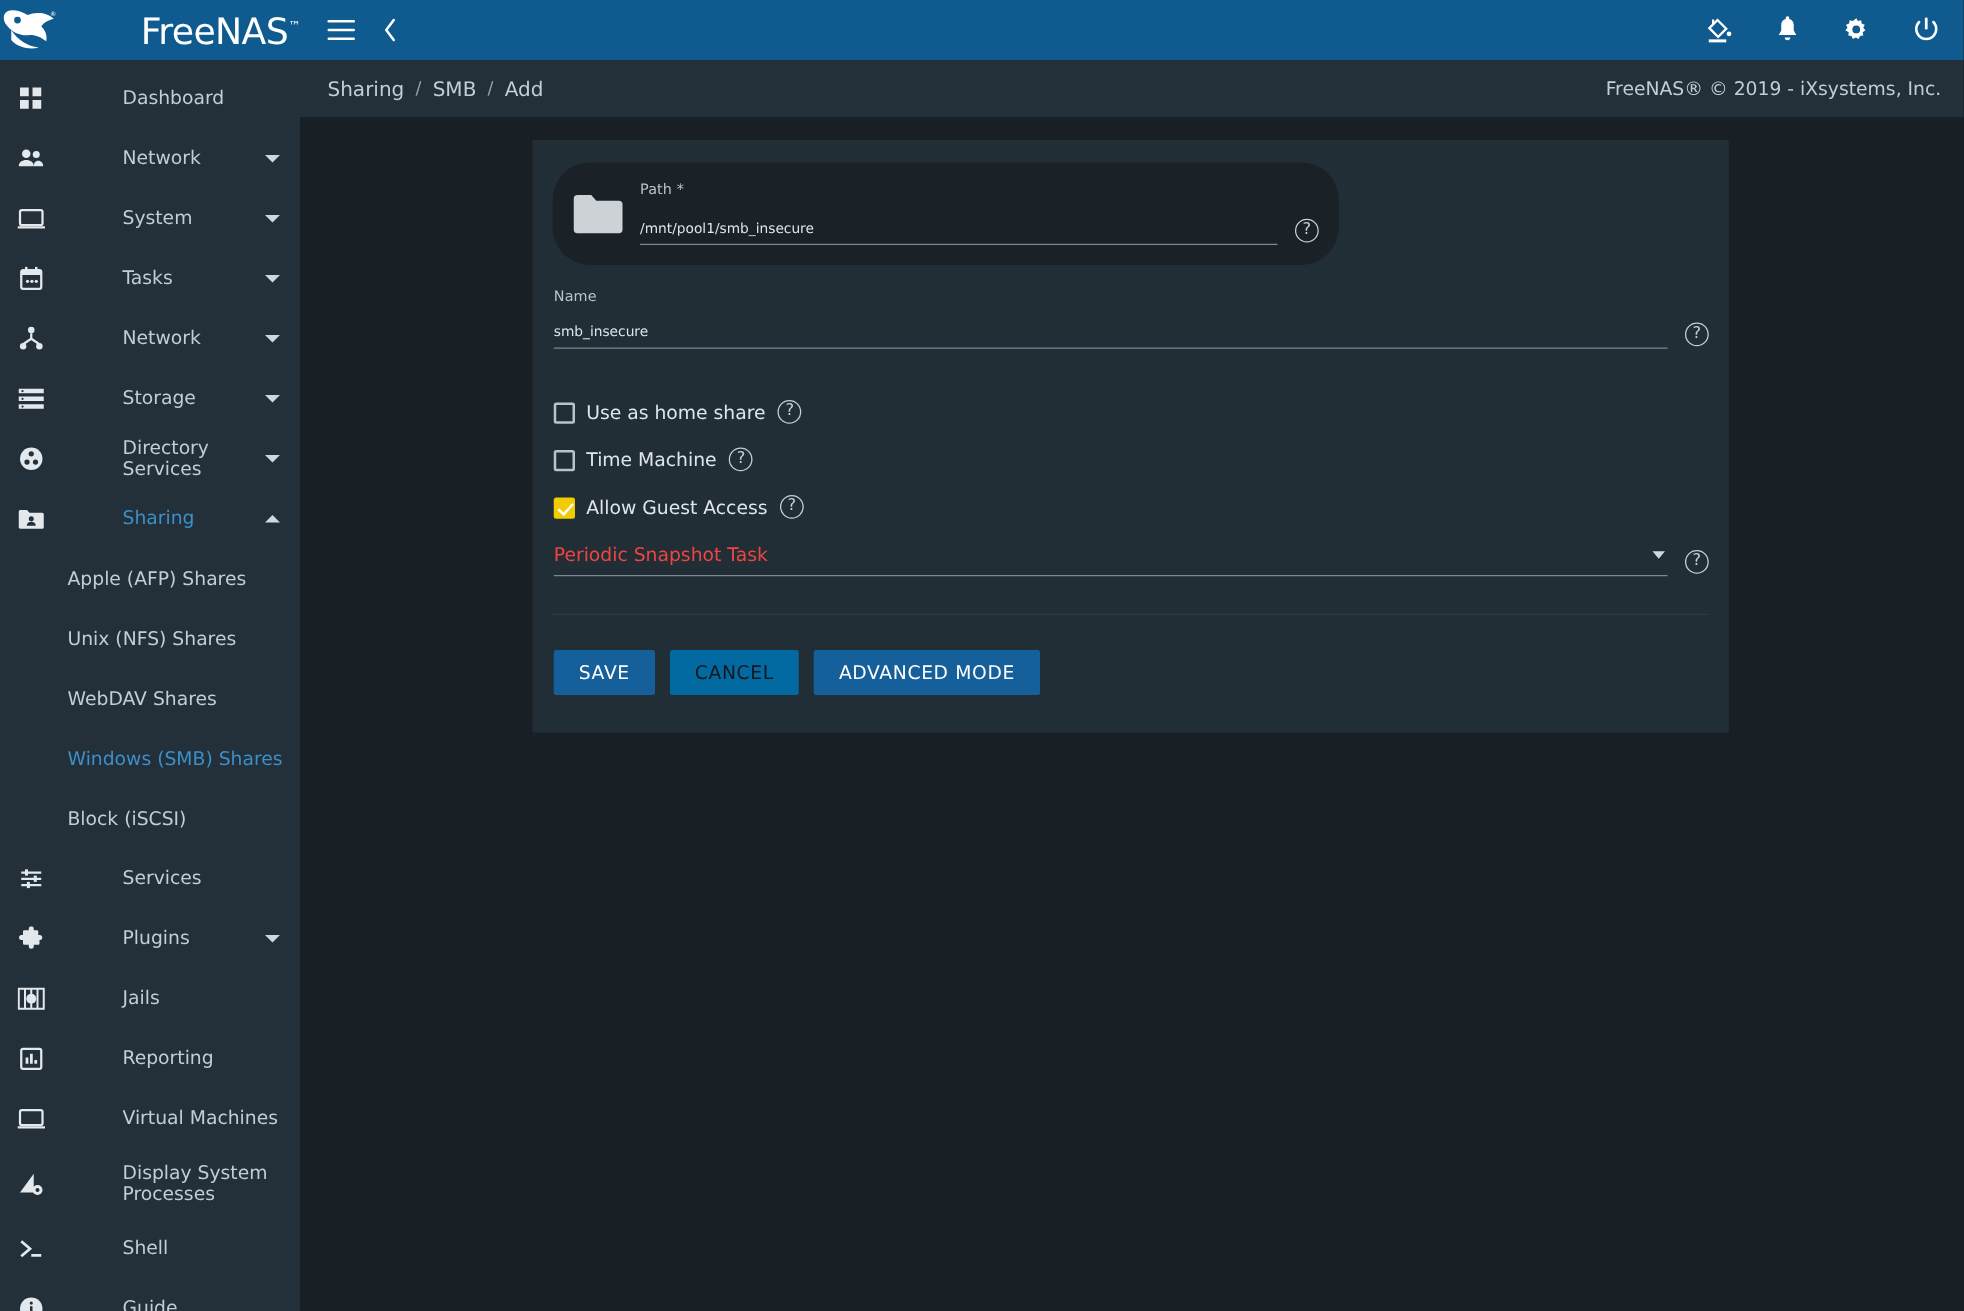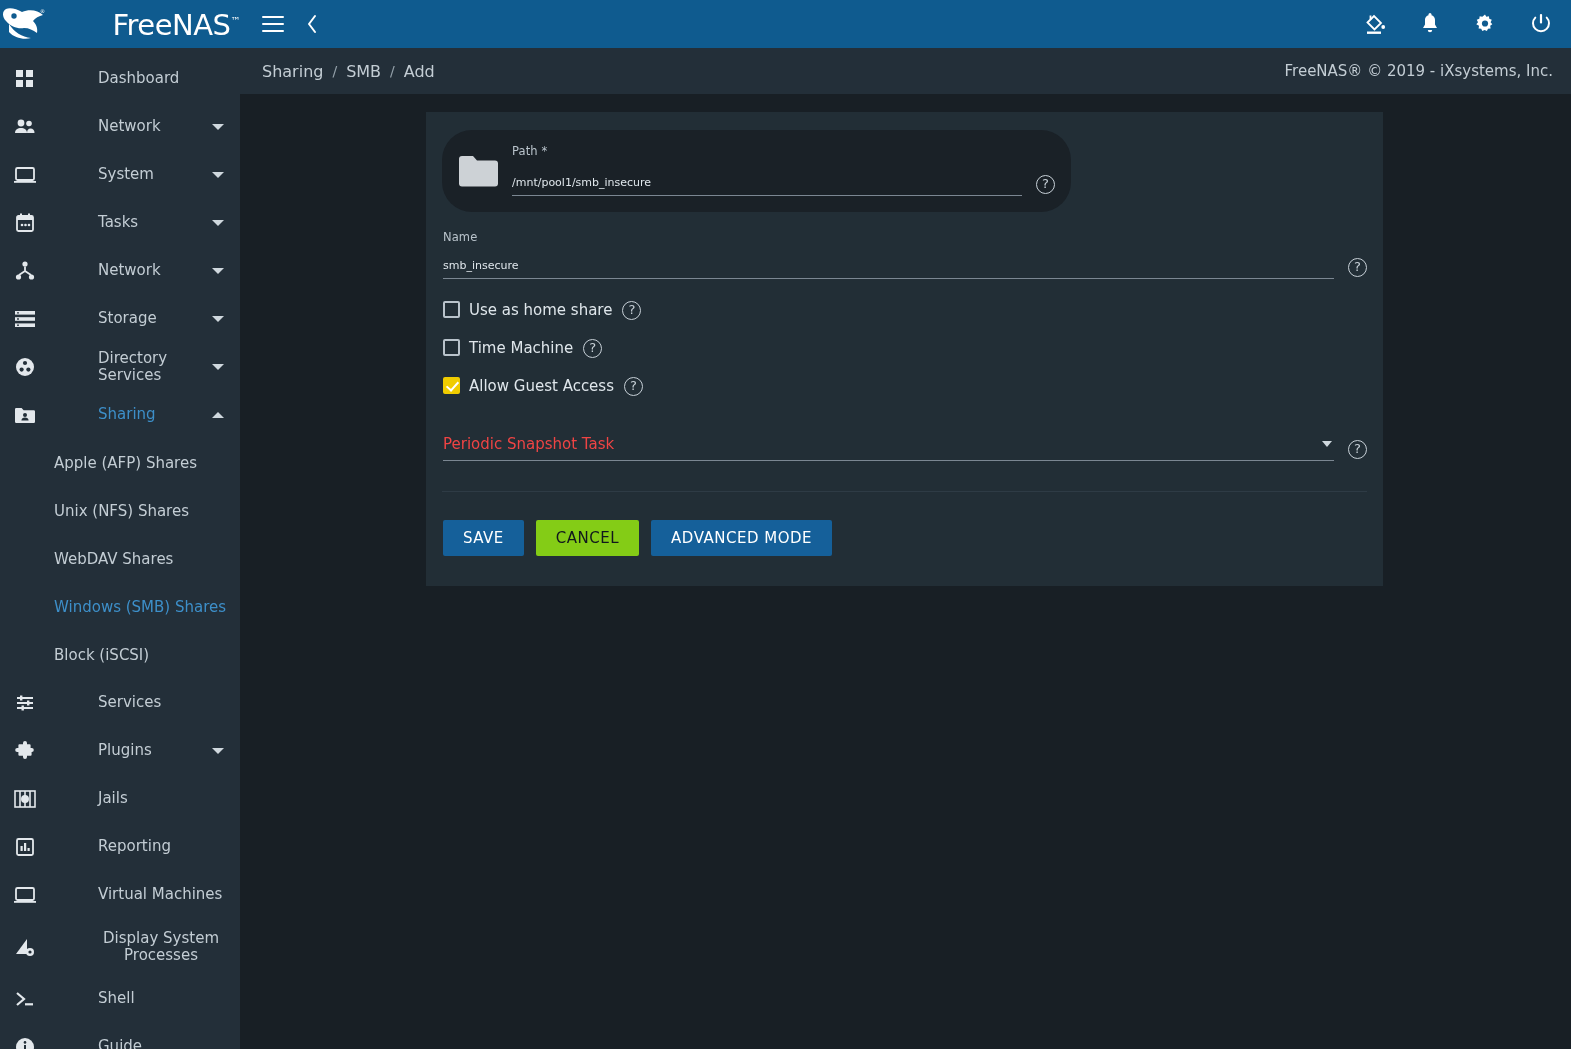--- a/index.html
+++ b/index.html
@@ -37,21 +37,21 @@
     height: 48px; padding: 0 16px 0 10px;
     color: #c3cdd4; font-size: 15px;
     cursor: pointer; position: relative;
   }
   .nav-item .ico {
     width: 30px; min-width: 30px; height: 24px;
     display: flex; align-items: center; justify-content: center;
     margin-right: 14px; color: #e3e8ec;
   }
   .nav-item .lbl { flex: 1; line-height: 1.15; margin-left: 44px; }
-  .nav-item.two-line { height: 56px; text-align: center; }
+  .nav-item.two-line { height: 56px; }
   .nav-item.active .lbl { color: #3d8fc9; }
   .nav-item .caret {
     width: 0; height: 0; margin-left: auto;
     border-left: 6px solid transparent;
     border-right: 6px solid transparent;
     border-top: 6px solid #cfd8de;
   }
   .nav-item .caret.up {
     border-top: none; border-bottom: 6px solid #cfd8de;
   }
@@ -122,21 +122,21 @@
     border: 1.6px solid #c7d0d7; color: #c7d0d7;
     font-size: 13px; line-height: 16px; text-align: center;
     margin-left: 14px; margin-bottom: 2px; cursor: pointer;
     font-family: "DejaVu Sans", "Liberation Sans", sans-serif;
   }
 
   .namefield { margin-top: 18px; display: flex; align-items: flex-end; padding: 0 0 0 1px;}
   .namefield .field .flabel { margin-bottom: 10px; }
 
   .checks { padding: 22px 0 0 1px; }
-  .checkrow { display: flex; align-items: flex-start; height: 38px; }
+  .checkrow { display: flex; align-items: flex-end; height: 38px; }
   .cbox {
     width: 17px; height: 17px; min-width: 17px;
     border: 2px solid #b9c3cb; border-radius: 2px;
     margin-right: 9px; background: transparent; cursor: pointer;
   }
   .cbox.checked {
     background: #f0cc00; border-color: #f0cc00;
     position: relative;
   }
   .cbox.checked::after {
@@ -171,21 +171,21 @@
 
   .actions { display: flex; gap: 12px; padding: 28px 0 30px 1px; }
   .btn {
     border: none; cursor: pointer;
     font-size: 15px; letter-spacing: .5px;
     padding: 0 20px; height: 36px; line-height: 36px;
     border-radius: 2px;
     font-family: "DejaVu Sans", "Liberation Sans", sans-serif;
   }
   .btn-primary { background: #15609a; color: #fff; }
-  .btn-warn { background: #84cc16; color: #11181d; }
+  .btn-warn { background: #0369a1; color: #11181d; }
 </style>
 </head>
 <body>
 
 <div class="app">
 
   <aside class="sidebar">
 
     <div class="brand">
       <span>

